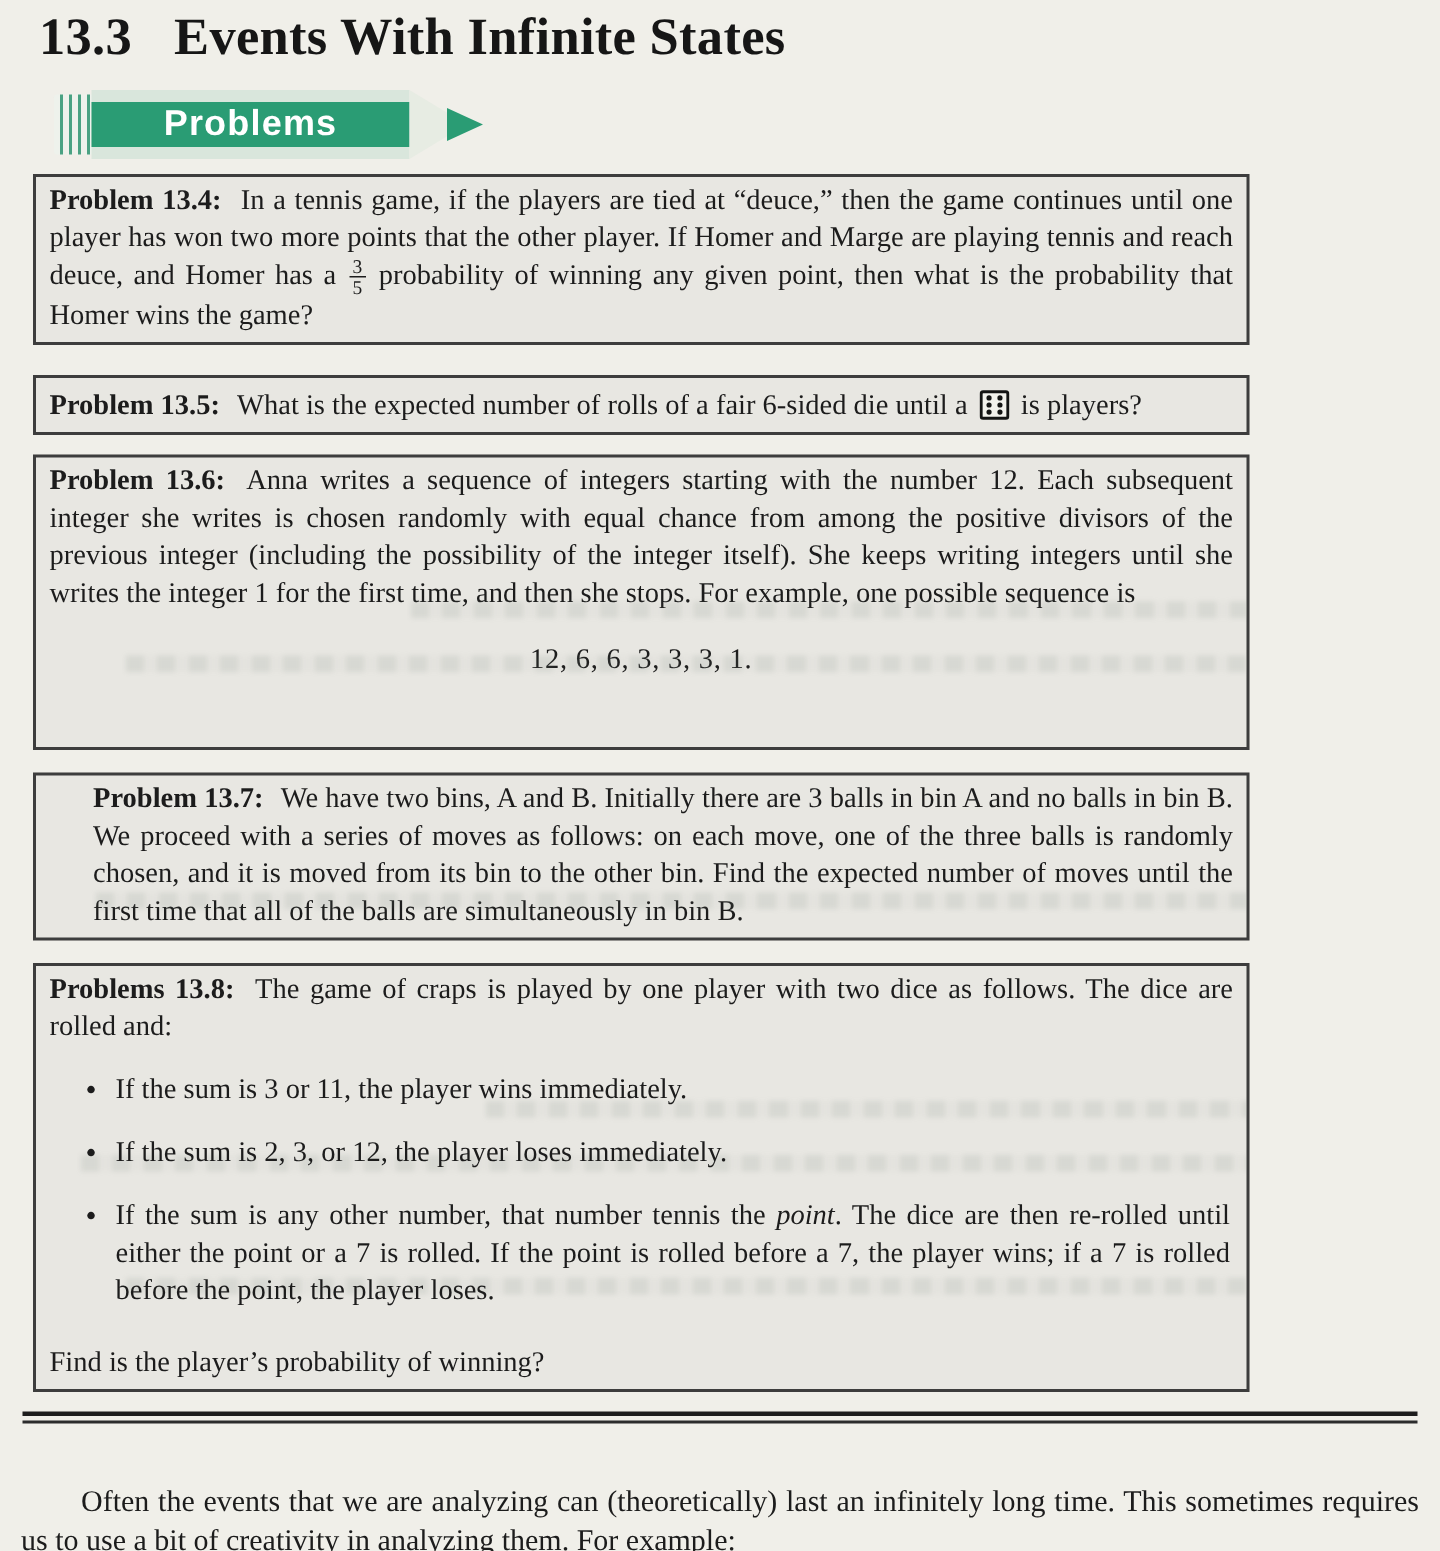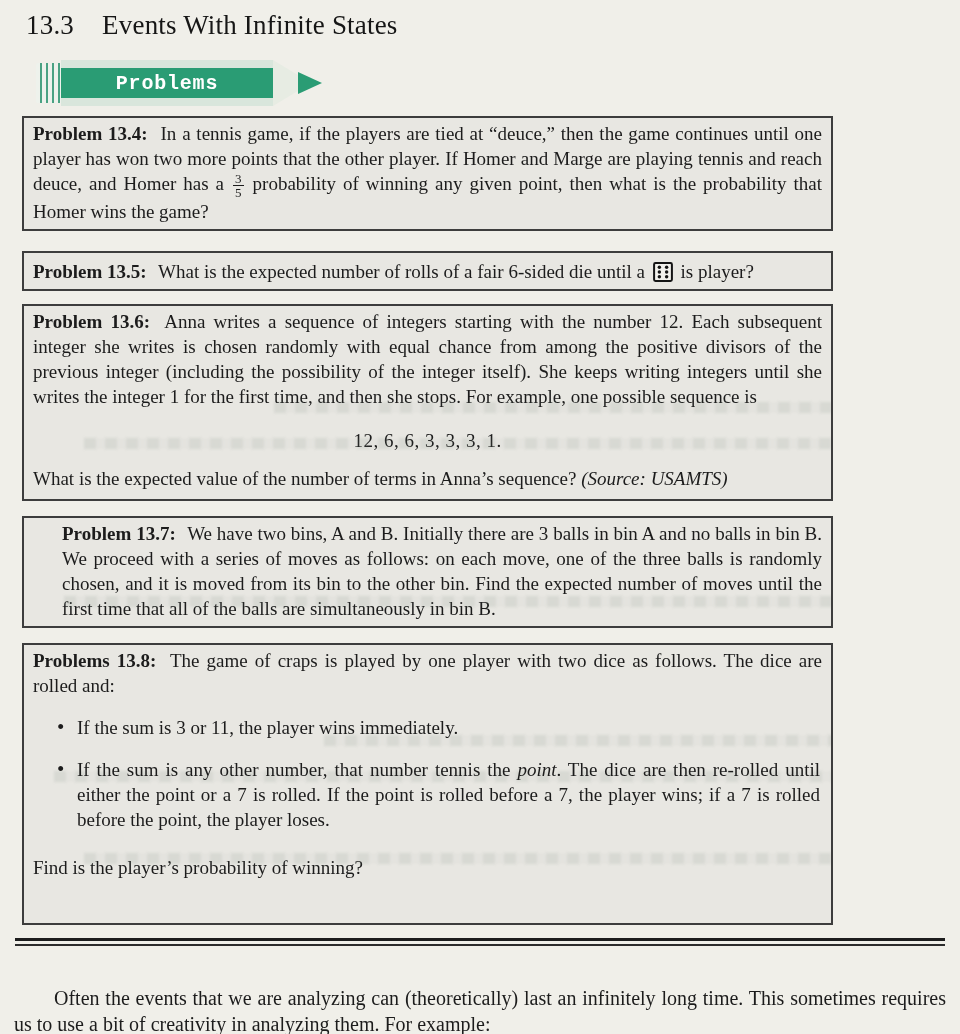--- a/index.html
+++ b/index.html
@@ -9,22 +9,22 @@
     background: #f0efe9;
     font-family: "Liberation Serif", "DejaVu Serif", serif;
     color: #1c1c1c;
     box-sizing: border-box;
   }
   * { box-sizing: border-box; }
 
   
   .section-heading {
     padding: 8px 0 0 26px;
-    font-size: 27px;
-    font-weight: normal;
+    font-size: 35px;
+    font-weight: bold;
     line-height: 34px;
     letter-spacing: 0.2px;
     color: #161616;
   }
   .section-heading .h-num { margin-right: 28px; }
 
   
   .pencil {
     position: relative;
     margin: 18px 0 0 30px;
@@ -45,23 +45,23 @@
   }
   .pencil .band {
     position: absolute; left: 31px; top: 8px;
     width: 212px; height: 30px;
     background: #2a9c74;
     display: flex; align-items: center; justify-content: center;
   }
   .pencil .band .band-label {
     color: #ffffff;
     font-weight: bold;
-    font-size: 20px;
+    font-size: 24px;
     letter-spacing: 0.8px;
-    font-family: Liberation Mono, monospace;
+    font-family: Liberation Sans, sans-serif;
   }
   .pencil .tip-wood {
     position: absolute; left: 243px; top: 0;
     width: 0; height: 0;
     border-top: 23px solid transparent;
     border-bottom: 23px solid transparent;
     border-left: 38px solid #e7ece3;
   }
   .pencil .tip-lead {
     position: absolute; left: 268px; top: 12px;
@@ -195,56 +195,53 @@
     <span>What is the expected number of rolls of a fair 6-sided die until a</span>
     <svg class="die-icon" viewBox="0 0 22 22" xmlns="http://www.w3.org/2000/svg">
       <rect x="1.2" y="1.2" width="19.6" height="19.6" rx="1.5" fill="#f2f1ec" stroke="#141414" stroke-width="2.2"></rect>
       <circle cx="7" cy="5.8" r="1.9" fill="#141414"></circle>
       <circle cx="7" cy="11" r="1.9" fill="#141414"></circle>
       <circle cx="7" cy="16.2" r="1.9" fill="#141414"></circle>
       <circle cx="15" cy="5.8" r="1.9" fill="#141414"></circle>
       <circle cx="15" cy="11" r="1.9" fill="#141414"></circle>
       <circle cx="15" cy="16.2" r="1.9" fill="#141414"></circle>
     </svg>
-    <span>is player?</span>
+    <span>is players?</span>
   </p>
 </div>
 
 <div class="pbox box-136">
   <div class="ghost" style="top:96px; left:250px; width:640px;"></div>
   <div class="ghost" style="top:132px; left:60px; width:780px;"></div>
   <p>
     <b class="plabel">Problem 13.6:</b>
     <span>Anna writes a sequence of integers starting with the number 12. Each subsequent integer she writes is chosen randomly with equal chance from among the positive divisors of the previous integer (including the possibility of the integer itself). She keeps writing integers until she writes the integer 1 for the first time, and then she stops. For example, one possible sequence is</span>
   </p>
   <div class="seq-line">12, 6, 6, 3, 3, 3, 1.</div>
-  <p>
-    <span>What is the expected value of the number of terms in Anna’s sequence?</span>
-    <span class="src-italic">(Source: USAMTS)</span>
-  </p>
 </div>
 
 <div class="pbox box-137">
   <div class="ghost" style="top:78px; left:40px; width:840px;"></div>
   <p>
     <b class="plabel">Problem 13.7:</b>
     <span>We have two bins, A and B. Initially there are 3 balls in bin A and no balls in bin B. We proceed with a series of moves as follows: on each move, one of the three balls is randomly chosen, and it is moved from its bin to the other bin. Find the expected number of moves until the first time that all of the balls are simultaneously in bin B.</span>
   </p>
 </div>
 
 <div class="pbox box-138">
   <div class="ghost" style="top:90px; left:300px; width:580px;"></div>
   <div class="ghost" style="top:126px; left:30px; width:850px;"></div>
   <div class="ghost" style="top:208px; left:60px; width:820px;"></div>
   <p>
     <b class="plabel">Problems 13.8:</b>
     <span>The game of craps is played by one player with two dice as follows. The dice are rolled and:</span>
   </p>
   <ul class="bullets">
     <li>If the sum is 3 or 11, the player wins immediately.</li>
+    <li>If the sum is 2, 3, or 12, the player loses immediately.</li>
     <li>
       <span>If the sum is any other number, that number tennis the</span>
       <i>point</i><span>. The dice are then re-rolled until either the point or a 7 is rolled. If the point is rolled before a 7, the player wins; if a 7 is rolled before the point, the player loses.</span>
     </li>
   </ul>
   <p class="q-line">Find is the player’s probability of winning?</p>
 </div>
 
 <div class="double-rule"></div>
 

